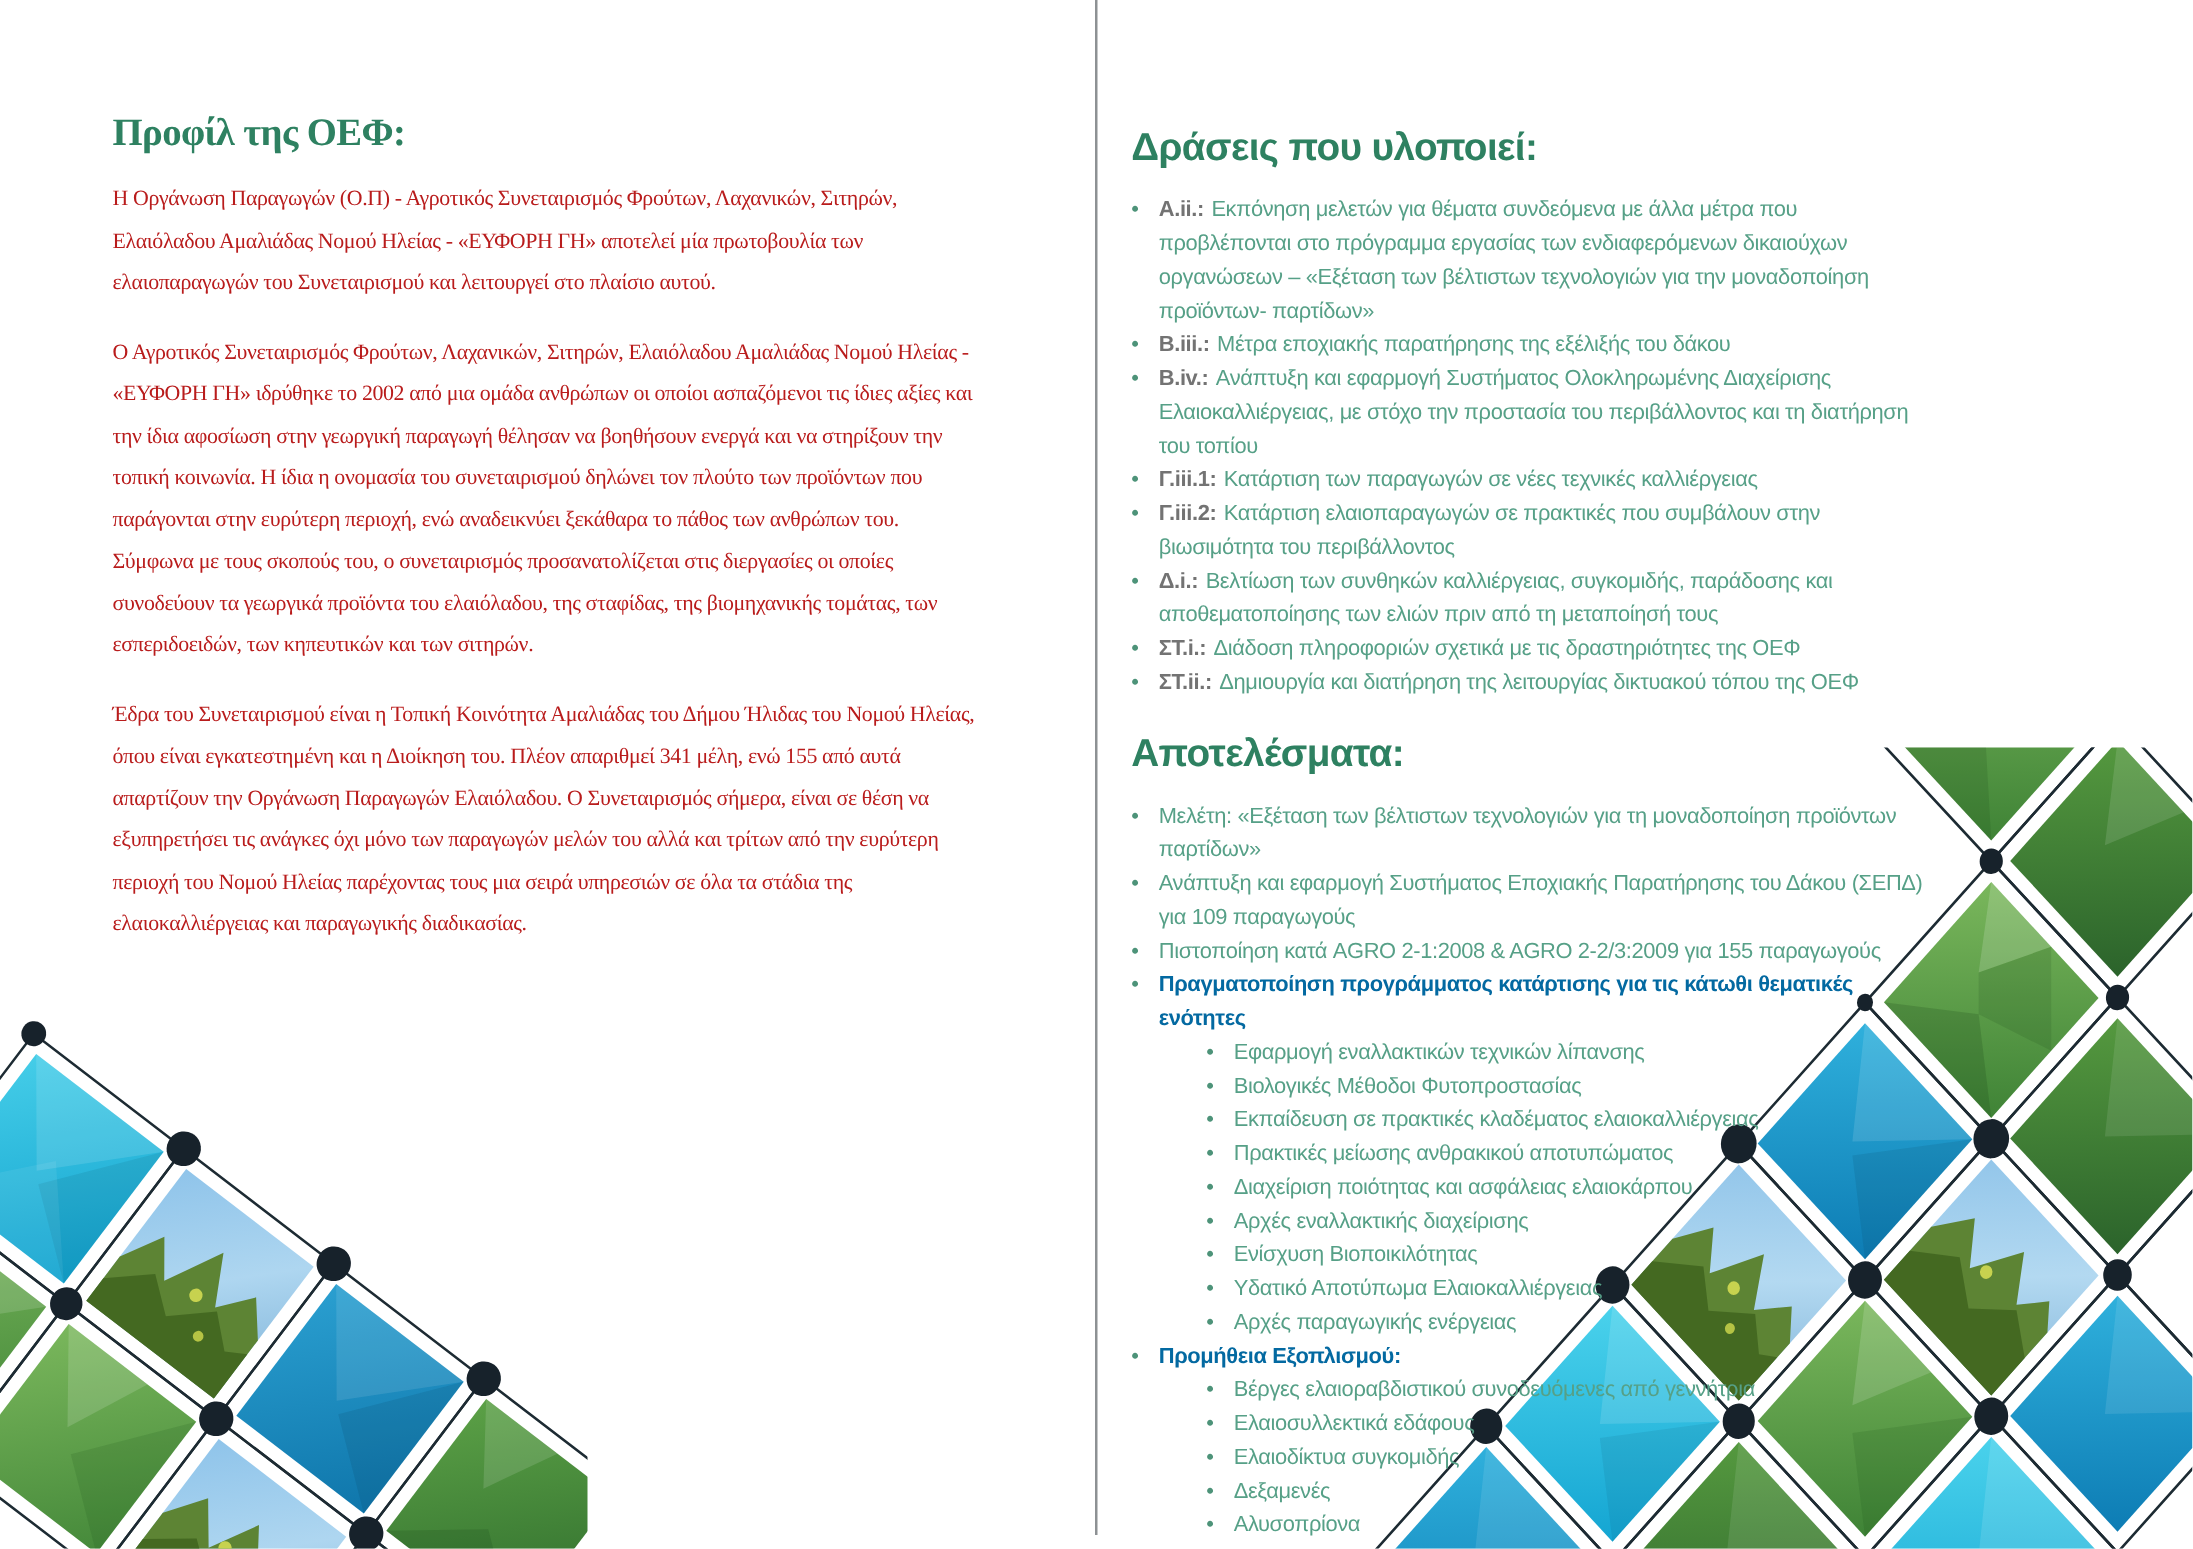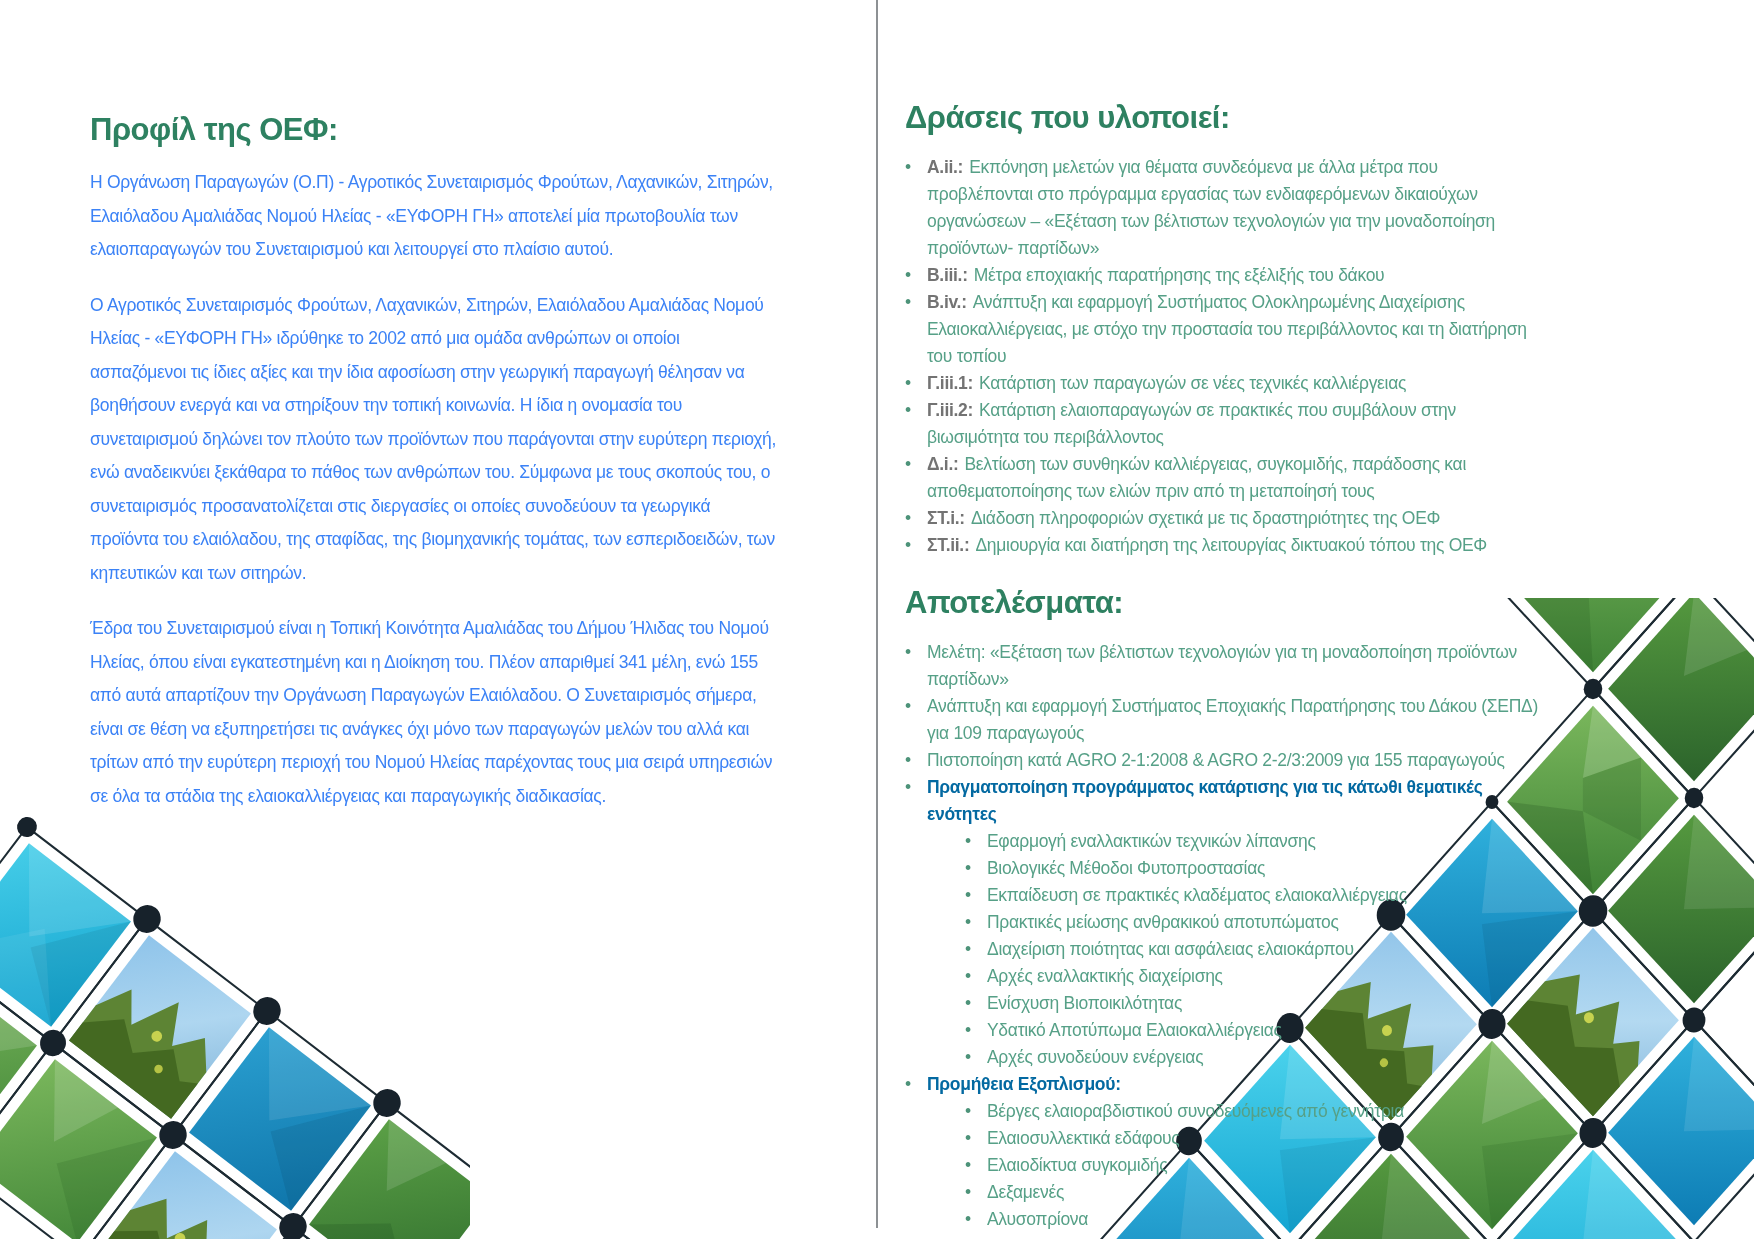--- a/index.html
+++ b/index.html
@@ -6,29 +6,29 @@
   body{
     width:1754px;height:1239px;position:relative;overflow:hidden;
     background:#ffffff;
     font-family:"Liberation Sans","DejaVu Sans",sans-serif;
   }
   .divider{
     position:absolute;left:876px;top:0;width:2px;height:1228px;
     background:#8d9194;z-index:2;
   }
   .col{position:absolute;z-index:3;}
-  .left-col{left:90px;top:112px;width:690px;}
+  .left-col{left:90px;top:88px;width:690px;font-family:Liberation Serif, serif;}
   .right-col{left:905px;top:100px;width:640px;}
   h1.sec{
     font-size:31px;font-weight:bold;color:#2e8161;
     margin:0 0 18px 0;letter-spacing:-0.5px;
   }
   h1.sec.results{margin-top:26px;}
   .left-col p{
-    font-size:17.5px;line-height:33.5px;color:#3b82f6;
+    font-size:17.5px;line-height:33.5px;color:#b91c1c;
     margin:0 0 22px 0;letter-spacing:-0.3px;
   }
   .b{
     display:flex;align-items:flex-start;
     font-size:17.5px;line-height:27px;color:#56a087;letter-spacing:-0.3px;
   }
   .b::before{
     content:"\2022";flex:0 0 22px;width:22px;color:#4d9379;
     font-size:17.5px;line-height:27px;
   }
@@ -114,21 +114,21 @@
     <div class="b">
         <div class="t">Αρχές εναλλακτικής διαχείρισης</div>
       </div>
     <div class="b">
         <div class="t">Ενίσχυση Βιοποικιλότητας</div>
       </div>
     <div class="b">
         <div class="t">Υδατικό Αποτύπωμα Ελαιοκαλλιέργειας</div>
       </div>
     <div class="b">
-        <div class="t">Αρχές συνοδεύουν ενέργειας</div>
+        <div class="t">Αρχές παραγωγικής ενέργειας</div>
       </div>
   </div>
 
   <div class="b bold">
       <div class="t">Προμήθεια Εξοπλισμού:</div>
     </div>
   <div class="sub">
     <div class="b">
         <div class="t">Βέργες ελαιοραβδιστικού συνοδευόμενες από γεννήτρια</div>
       </div>

